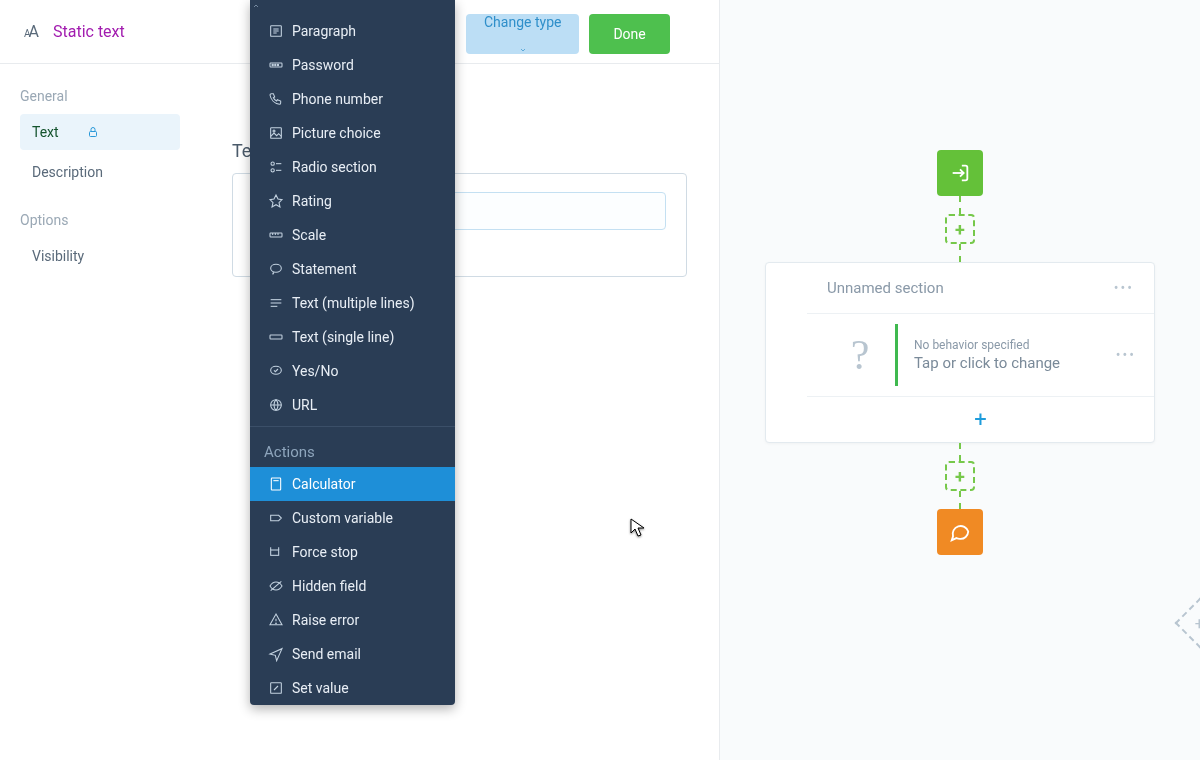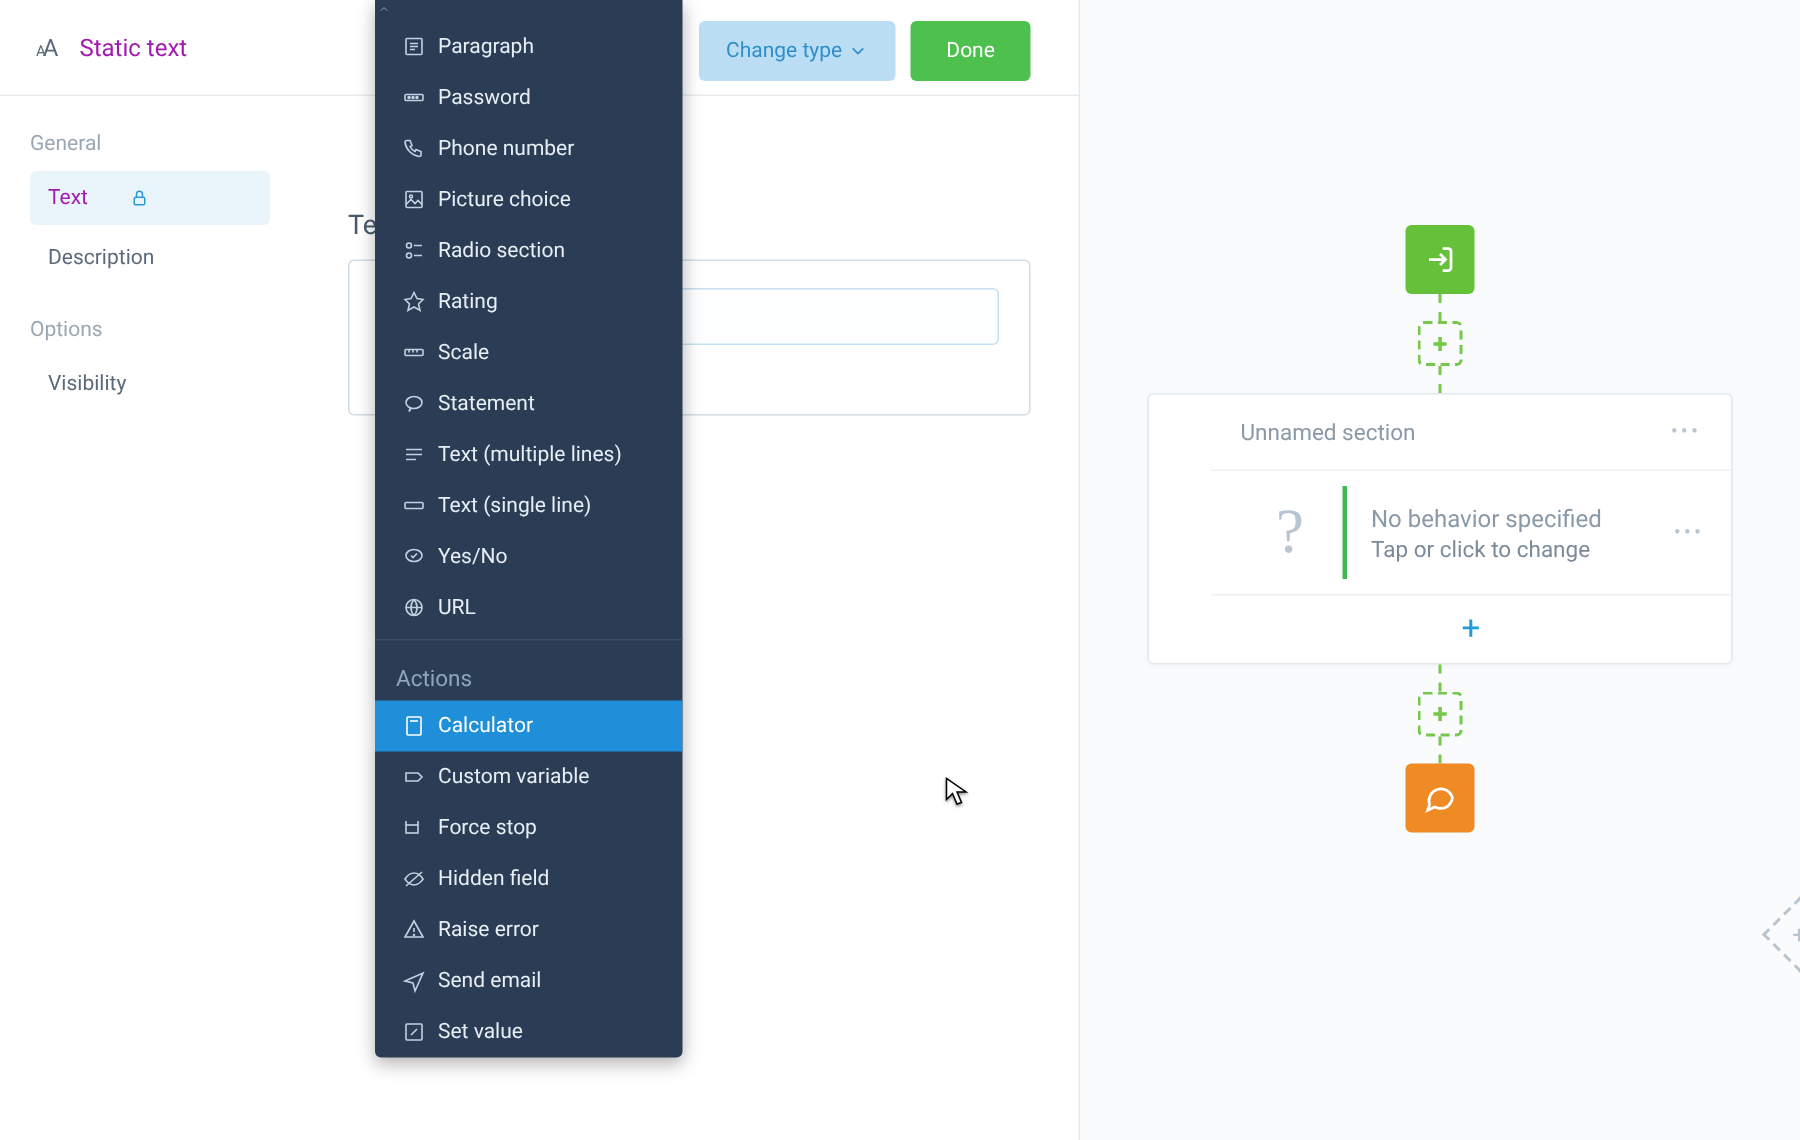--- a/index.html
+++ b/index.html
@@ -8,21 +8,21 @@
 
 .header { height: 64px; display: flex; align-items: center; padding: 0 24px; border-bottom: 1px solid #e8ebee; background: #fff; }
 .header .icon-aa { font-size: 16px; color: #5a6a7a; margin-right: 16px; letter-spacing: -2px; }
 .header .icon-aa .small { font-size: 10px; }
 .header .title { font-size: 16px; color: #a21caf; }
 
 
 .leftnav { position: absolute; top: 64px; left: 0; width: 200px; padding: 24px 20px; }
 .leftnav .section-head { font-size: 14px; color: #9aa8b5; margin-bottom: 10px; }
 .leftnav .item { display: flex; align-items: center; font-size: 14px; color: #5a6a7a; padding: 10px 12px; border-radius: 4px; margin-bottom: 4px; cursor: pointer; }
-.leftnav .item.active { background: #eaf4fb; color: #a21caf; gap: 18px; }
+.leftnav .item.active { background: #eaf4fb; color: #14532d; gap: 18px; }
 .leftnav .item .lock { margin-left: 10px; }
 .leftnav .gap { height: 18px; }
 
 
 .main { position: absolute; top: 0; left: 200px; width: 520px; height: 760px; border-right: 1px solid #e8ebee; padding-top: 116px; }
 .main .section-title { font-size: 18px; color: #4a5a6a; padding: 24px 32px 12px; }
 .main .textbox { margin: 0 32px; border: 1px solid #d0dbe4; border-radius: 4px; padding: 18px 20px; }
 .main .textbox .inputrow { padding: 10px 12px; border: 1px solid #c4e0f2; border-radius: 4px; color: #9fb0c0; font-size: 14px; margin-bottom: 12px; background: #fcfeff; }
 .main .textbox .checkrow { display: flex; align-items: center; font-size: 14px; color: #9fb0c0; }
 .main .textbox .checkrow .cb { width: 16px; height: 16px; background: #5a6a7a; border-radius: 3px; margin-right: 10px; }
@@ -32,33 +32,33 @@
 .flow { position: relative; width: 100%; height: 500px; }
 .entry-node { width: 46px; height: 46px; background: #64c139; border-radius: 4px; display: flex; align-items: center; justify-content: center; margin: 0 auto; }
 .add-slot { width: 30px; height: 30px; border: 2px dashed #76c84a; border-radius: 4px; display: flex; align-items: center; justify-content: center; color: #76c84a; font-size: 18px; margin: 0 auto; font-weight: bold; }
 .connector { width: 0; border-left: 2px dashed #76c84a; height: 18px; margin: 0 auto; }
 
 .card { width: 390px; margin: 0 auto; background: #fff; border: 1px solid #e3eaef; border-radius: 4px; box-shadow: 0 1px 3px rgba(0,0,0,0.04); padding-left: 41px; }
 .card-head { display: flex; align-items: center; justify-content: space-between; padding: 16px 20px; color: #8a99a8; font-size: 15px; border-bottom: 1px solid #edf1f4; }
 .card-body { display: flex; align-items: center; padding: 10px 18px; }
 .card-body .qmark { font-size: 42px; color: #b8c5d0; font-family: Georgia, serif; width: 70px; text-align: center; }
 .card-body .vbar { width: 3px; height: 62px; background: #3fb94f; margin-right: 16px; }
-.card-body .texts .t1 { font-size: 16px; color: #8a99a8; margin-bottom: 2px; text-align: right; }
+.card-body .texts .t1 { font-size: 12px; color: #8a99a8; margin-bottom: 2px; }
 .card-body .texts .t2 { font-size: 15px; color: #7a8a99; }
 .card-body .dots { margin-left: auto; color: #b8c5d0; letter-spacing: 2px; }
 .card-foot { display: flex; align-items: center; justify-content: center; padding: 10px; border-top: 1px solid #edf1f4; color: #1e9cdb; font-size: 22px; cursor: pointer; }
 
 .chat-node { width: 46px; height: 46px; background: #f08a24; border-radius: 4px; display: flex; align-items: center; justify-content: center; margin: 0 auto; color: #fff; }
 .side-diamond { position: absolute; top: 455px; right: 0; width: 36px; height: 36px; border: 2px dashed #b8c5d0; transform: rotate(45deg); display:flex;align-items:center;justify-content:center;color:#b8c5d0;font-size:16px; transform-origin:center; margin-right:-18px;}
 .side-diamond span{transform:rotate(-45deg);}
 
 
 .topbtns { position: absolute; top: 14px; left: 466px; display: flex; gap: 10px; z-index: 5; }
 .btn { height: 40px; padding: 0 18px; border-radius: 4px; display: flex; align-items: center; font-size: 14px; cursor: pointer; }
-.btn.change { background: #bcdef5; color: #2f8fca; }
+.btn.change { background: #bcdef5; color: #2f8fca; flex-direction: column; }
 .btn.done { background: #4ec04e; color: #fff; padding: 0 24px; }
 
 
 .dropdown { position: absolute; top: 0; left: 250px; width: 205px; background: #2a3d55; color: #e8eef5; z-index: 20; border-radius: 0 0 4px 4px; box-shadow: 0 4px 12px rgba(0,0,0,0.3); overflow: hidden; }
 .dropdown .scroll-up { text-align: center; padding: 2px 0 4px; color: #9ab0c5; font-size: 12px; }
 .dropdown .ditem { display: flex; align-items: center; padding: 9px 14px; font-size: 14px; cursor: pointer; }
 .dropdown .ditem .dicon { width: 24px; display: inline-flex; align-items: center; justify-content: center; margin-right: 4px; color: #c3d2e0; }
 .dropdown .ditem .dicon svg { width: 16px; height: 16px; }
 .dropdown .ditem.highlight { background: #1e8fd8; color: #fff; }
 .dropdown .ditem.highlight .dicon { color: #fff; }

